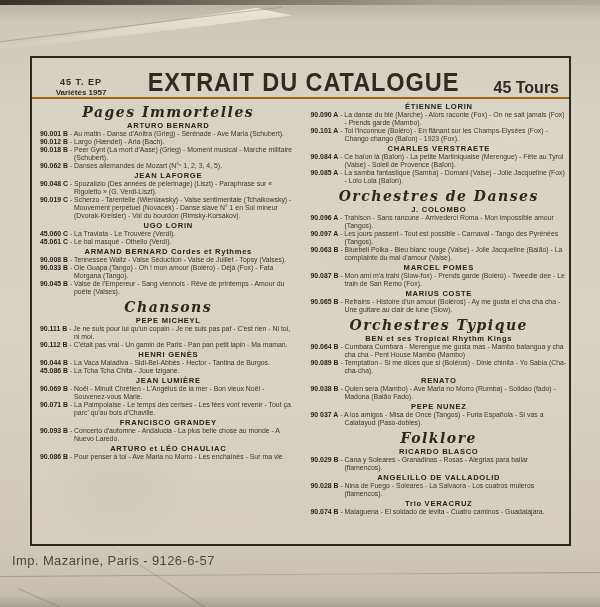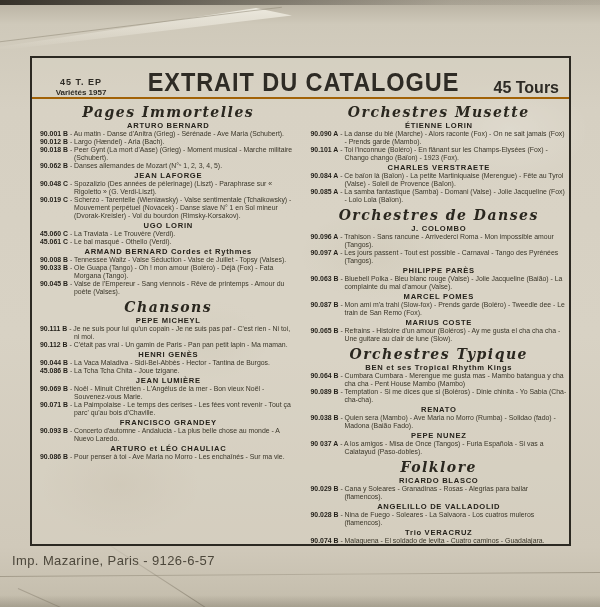--- a/index.html
+++ b/index.html
@@ -112,32 +112,30 @@
         <div class="entry"><span class="num">45.086 B</span><span class="titles"> - La Tcha Tcha Chita - Joue tzigane.</span></div>
         <div class="artist">JEAN LUMIÈRE</div>
         <div class="entry"><span class="num">90.069 B</span><span class="titles"> - Noël - Minuit Chrétien - L'Angélus de la mer - Bon vieux Noël - Souvenez-vous Marie.</span></div>
         <div class="entry"><span class="num">90.071 B</span><span class="titles"> - La Paimpolaise - Le temps des cerises - Les fées vont revenir - Tout ça parc' qu'au bois d'Chaville.</span></div>
         <div class="artist">FRANCISCO GRANDEY</div>
         <div class="entry"><span class="num">90.093 B</span><span class="titles"> - Concerto d'automne - Andalucia - La plus belle chose au monde - A Nuevo Laredo.</span></div>
         <div class="artist">ARTURO et LÉO CHAULIAC</div>
         <div class="entry"><span class="num">90.086 B</span><span class="titles"> - Pour penser à toi - Ave Maria no Morro - Les enchaînés - Sur ma vie.</span></div>
       </div>
     <div class="col right">
-        <div class="section-heading">Orchestres Musette</div>
         <div class="artist">ÉTIENNE LORIN</div>
         <div class="entry"><span class="num">90.090 A</span><span class="titles"> - La danse du blé (Marche) - Alors raconte (Fox) - On ne sait jamais (Fox) - Prends garde (Mambo).</span></div>
         <div class="entry"><span class="num">90.101 A</span><span class="titles"> - Toi l'inconnue (Boléro) - En flânant sur les Champs-Elysées (Fox) - Chango chango (Baïon) - 1923 (Fox).</span></div>
         <div class="artist">CHARLES VERSTRAETE</div>
         <div class="entry"><span class="num">90.084 A</span><span class="titles"> - Ce baïon là (Baïon) - La petite Martiniquaise (Merengue) - Fête au Tyrol (Valse) - Soleil de Provence (Baïon).</span></div>
         <div class="entry"><span class="num">90.085 A</span><span class="titles"> - La samba fantastique (Samba) - Domani (Valse) - Jolie Jacqueline (Fox) - Lolo Lola (Baïon).</span></div>
         <div class="section-heading">Orchestres de Danses</div>
         <div class="artist">J. COLOMBO</div>
         <div class="entry"><span class="num">90.096 A</span><span class="titles"> - Trahison - Sans rancune - Arrivederci Roma - Mon impossible amour (Tangos).</span></div>
         <div class="entry"><span class="num">90.097 A</span><span class="titles"> - Les jours passent - Tout est possible - Carnaval - Tango des Pyrénées (Tangos).</span></div>
-        <div class="artist">PHILIPPE PARÈS</div>
         <div class="entry"><span class="num">90.063 B</span><span class="titles"> - Bluebell Polka - Bleu blanc rouge (Valse) - Jolie Jacqueline (Baião) - La complainte du mal d'amour (Valse).</span></div>
         <div class="artist">MARCEL POMES</div>
         <div class="entry"><span class="num">90.087 B</span><span class="titles"> - Mon ami m'a trahi (Slow-fox) - Prends garde (Boléro) - Tweedle dee - Le train de San Remo (Fox).</span></div>
         <div class="artist">MARIUS COSTE</div>
         <div class="entry"><span class="num">90.065 B</span><span class="titles"> - Refrains - Histoire d'un amour (Boléros) - Ay me gusta el cha cha cha - Une guitare au clair de lune (Slow).</span></div>
         <div class="section-heading">Orchestres Typique</div>
         <div class="artist">BEN et ses Tropical Rhythm Kings</div>
         <div class="entry"><span class="num">90.064 B</span><span class="titles"> - Cumbara Cumbara - Merengue me gusta mas - Mambo batangua y cha cha cha - Pent House Mambo (Mambo)</span></div>
         <div class="entry"><span class="num">90.089 B</span><span class="titles"> - Temptation - Si me dices que si (Boléros) - Dinie chinita - Yo Sabia (Cha-cha-cha).</span></div>
         <div class="artist">RENATO</div>

